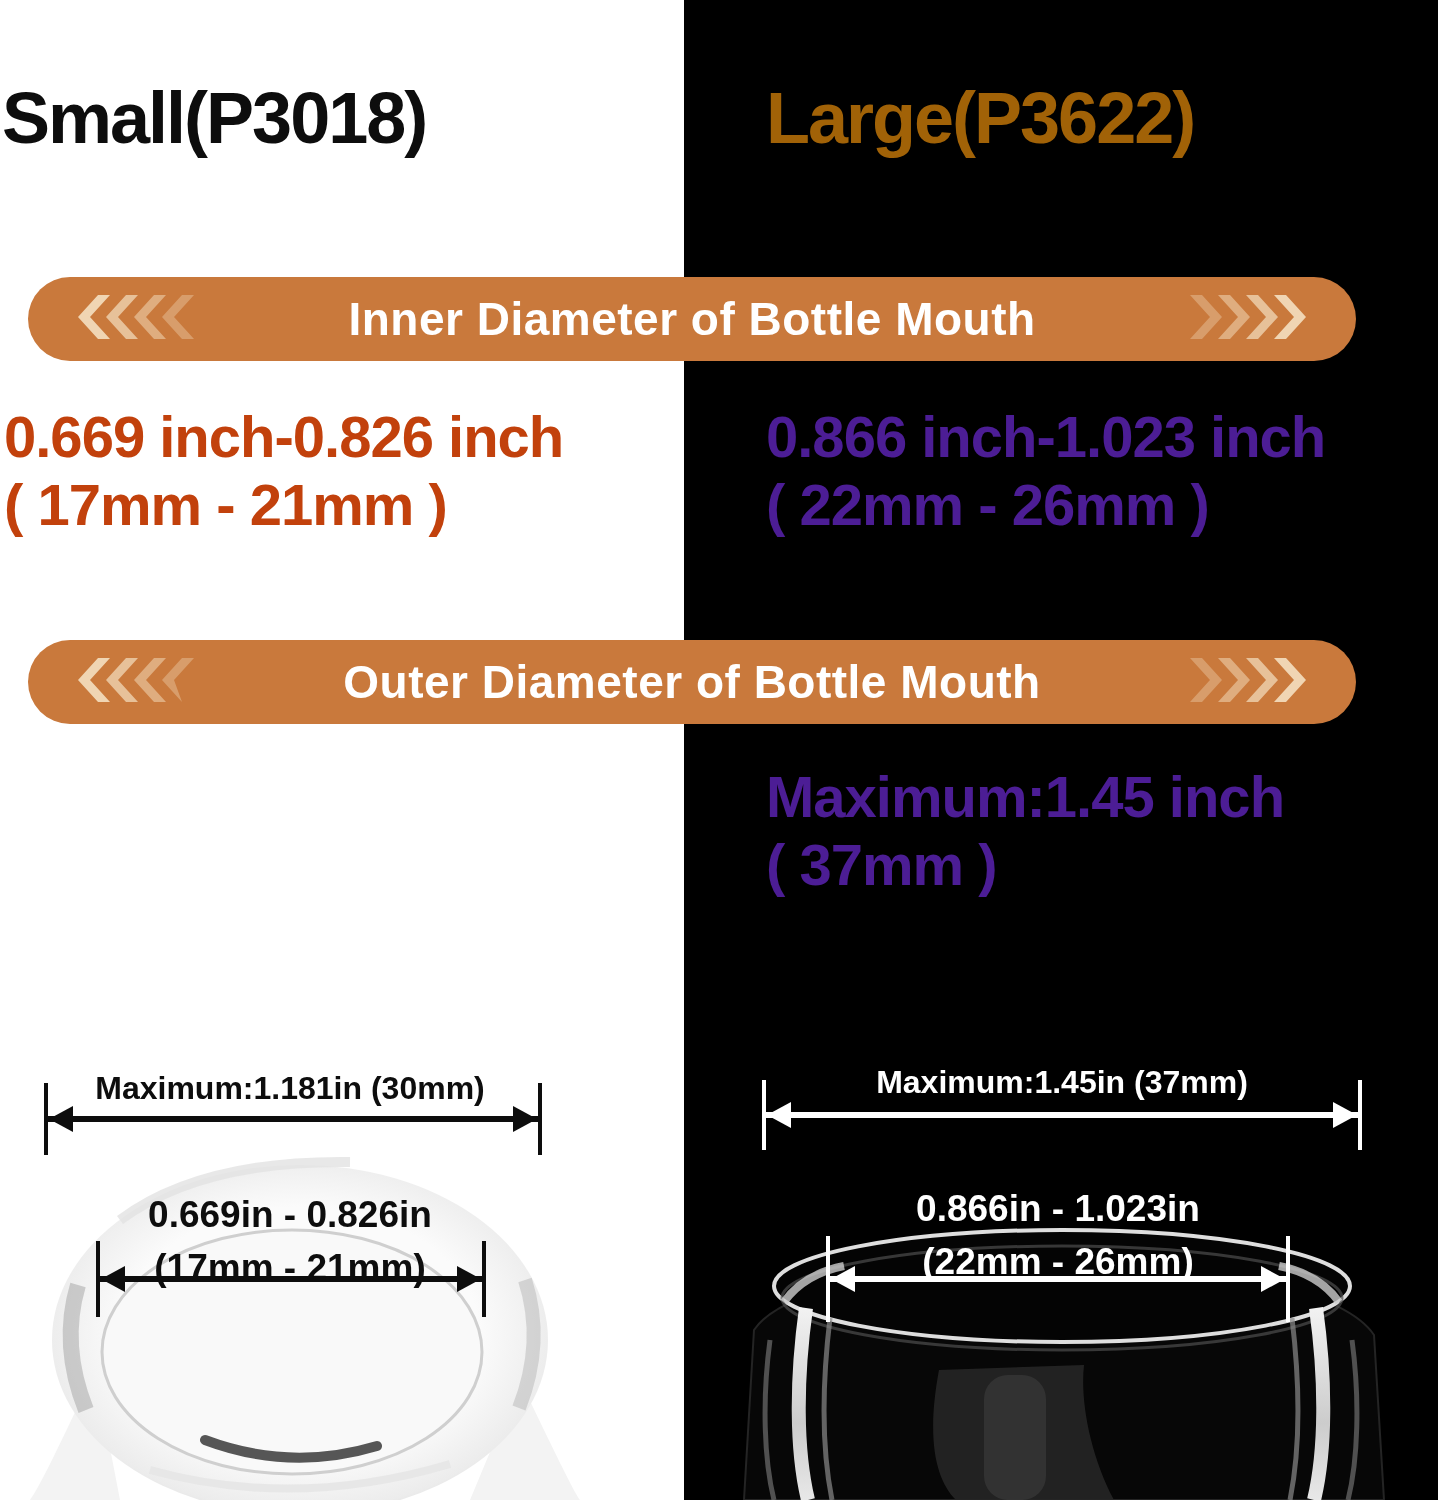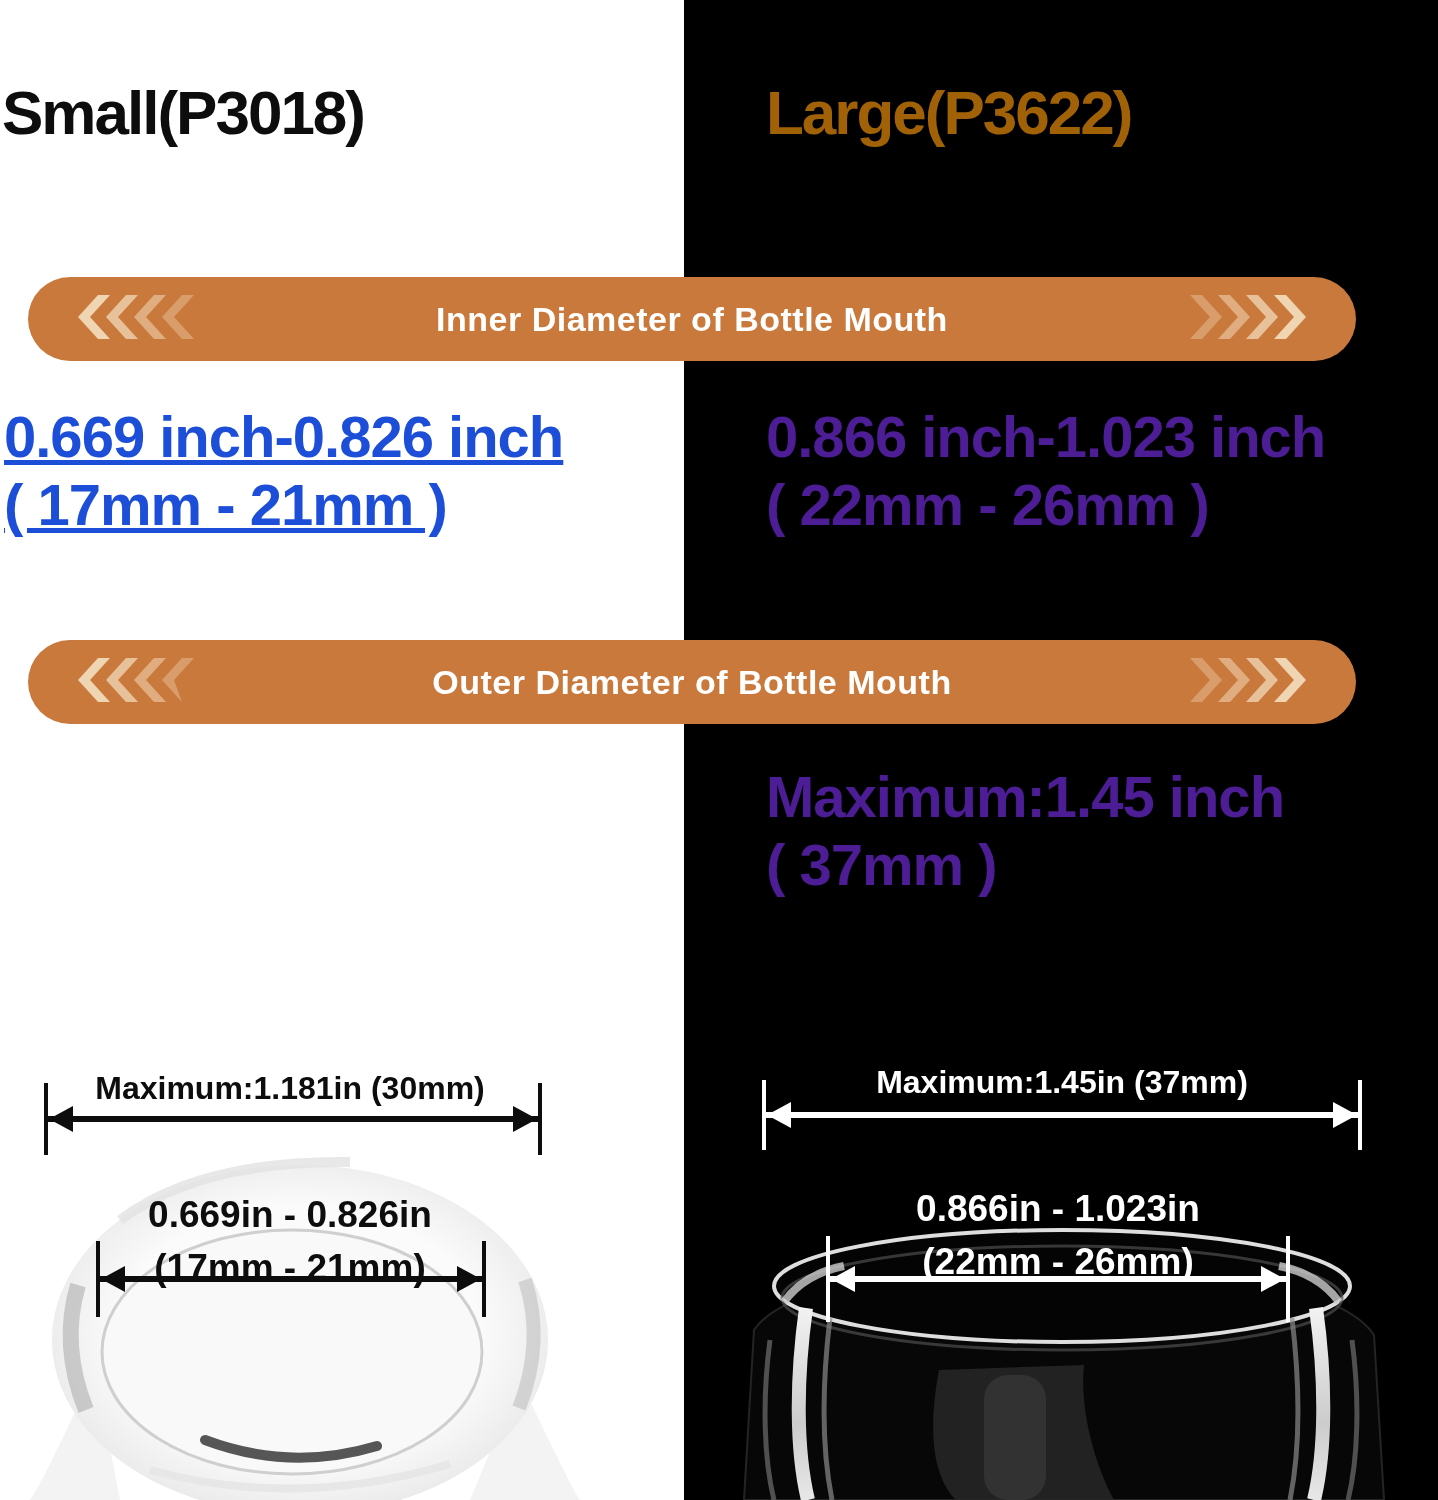--- a/index.html
+++ b/index.html
@@ -8,38 +8,38 @@
     width:1438px;height:1500px;
     overflow:hidden;
     background:#ffffff;
     font-family:"Liberation Sans", sans-serif;
     font-weight:bold;
   }
   .panel{position:absolute;top:0;bottom:0;}
   .panel-left{left:0;width:684px;background:#ffffff;}
   .panel-right{left:684px;right:0;background:#000000;}
 
-  .title{position:absolute;top:82px;font-size:62px;line-height:1;letter-spacing:-2px;white-space:nowrap;}
+  .title{position:absolute;top:82px;font-size:72px;line-height:1;letter-spacing:-2px;white-space:nowrap;}
   .title-left{left:2px;color:#0d0d0d;}
   .title-right{left:766px;color:#a16207;}
 
   .banner{
     position:absolute;left:28px;width:1328px;height:84px;
     background:#c9793c;border-radius:42px;
     display:flex;align-items:center;justify-content:center;
   }
   .banner-1{top:277px;}
   .banner-2{top:640px;}
-  .banner-label{color:#ffffff;font-size:34px;letter-spacing:0.5px;white-space:nowrap;}
+  .banner-label{color:#ffffff;font-size:46px;letter-spacing:0.5px;white-space:nowrap;}
   .chev{position:absolute;top:50%;transform:translateY(-50%);}
   .chev-left{left:48px;}
   .chev-right{right:48px;}
 
   .spec{position:absolute;font-size:58px;line-height:68px;white-space:nowrap;letter-spacing:-1px;}
-  .spec-dark{color:#1d4ed8;text-decoration:underline;}
+  .spec-dark{color:#c2410c;}
   .spec-light{color:#4c1d95;}
   .spec-inner{top:403px;}
   .spec-outer{top:763px;}
   .spec-l{left:4px;}
   .spec-r{left:766px;}
 
   .photo-label{position:absolute;text-align:center;white-space:nowrap;z-index:5;}
   .lbl-dark{color:#0d0d0d;}
   .lbl-light{color:#ffffff;}
   .lbl-max{font-size:32px;line-height:40px;}

